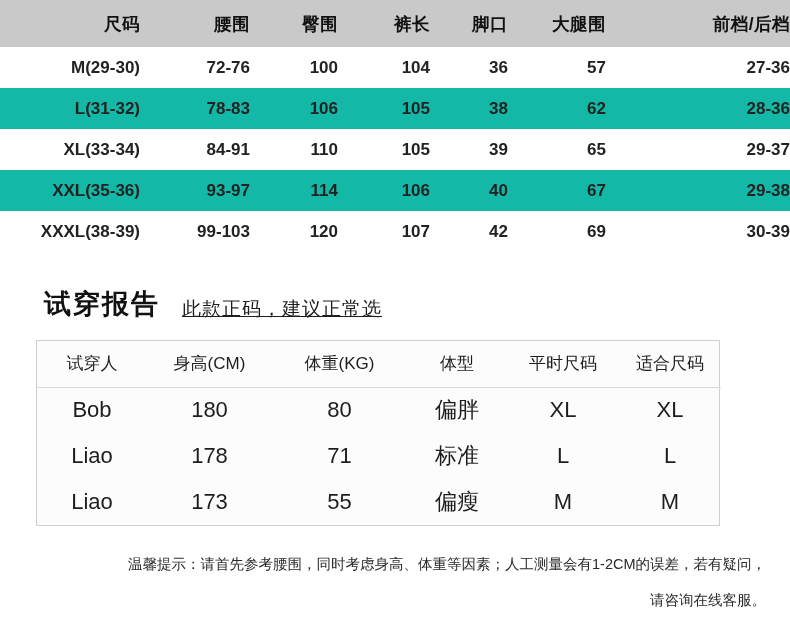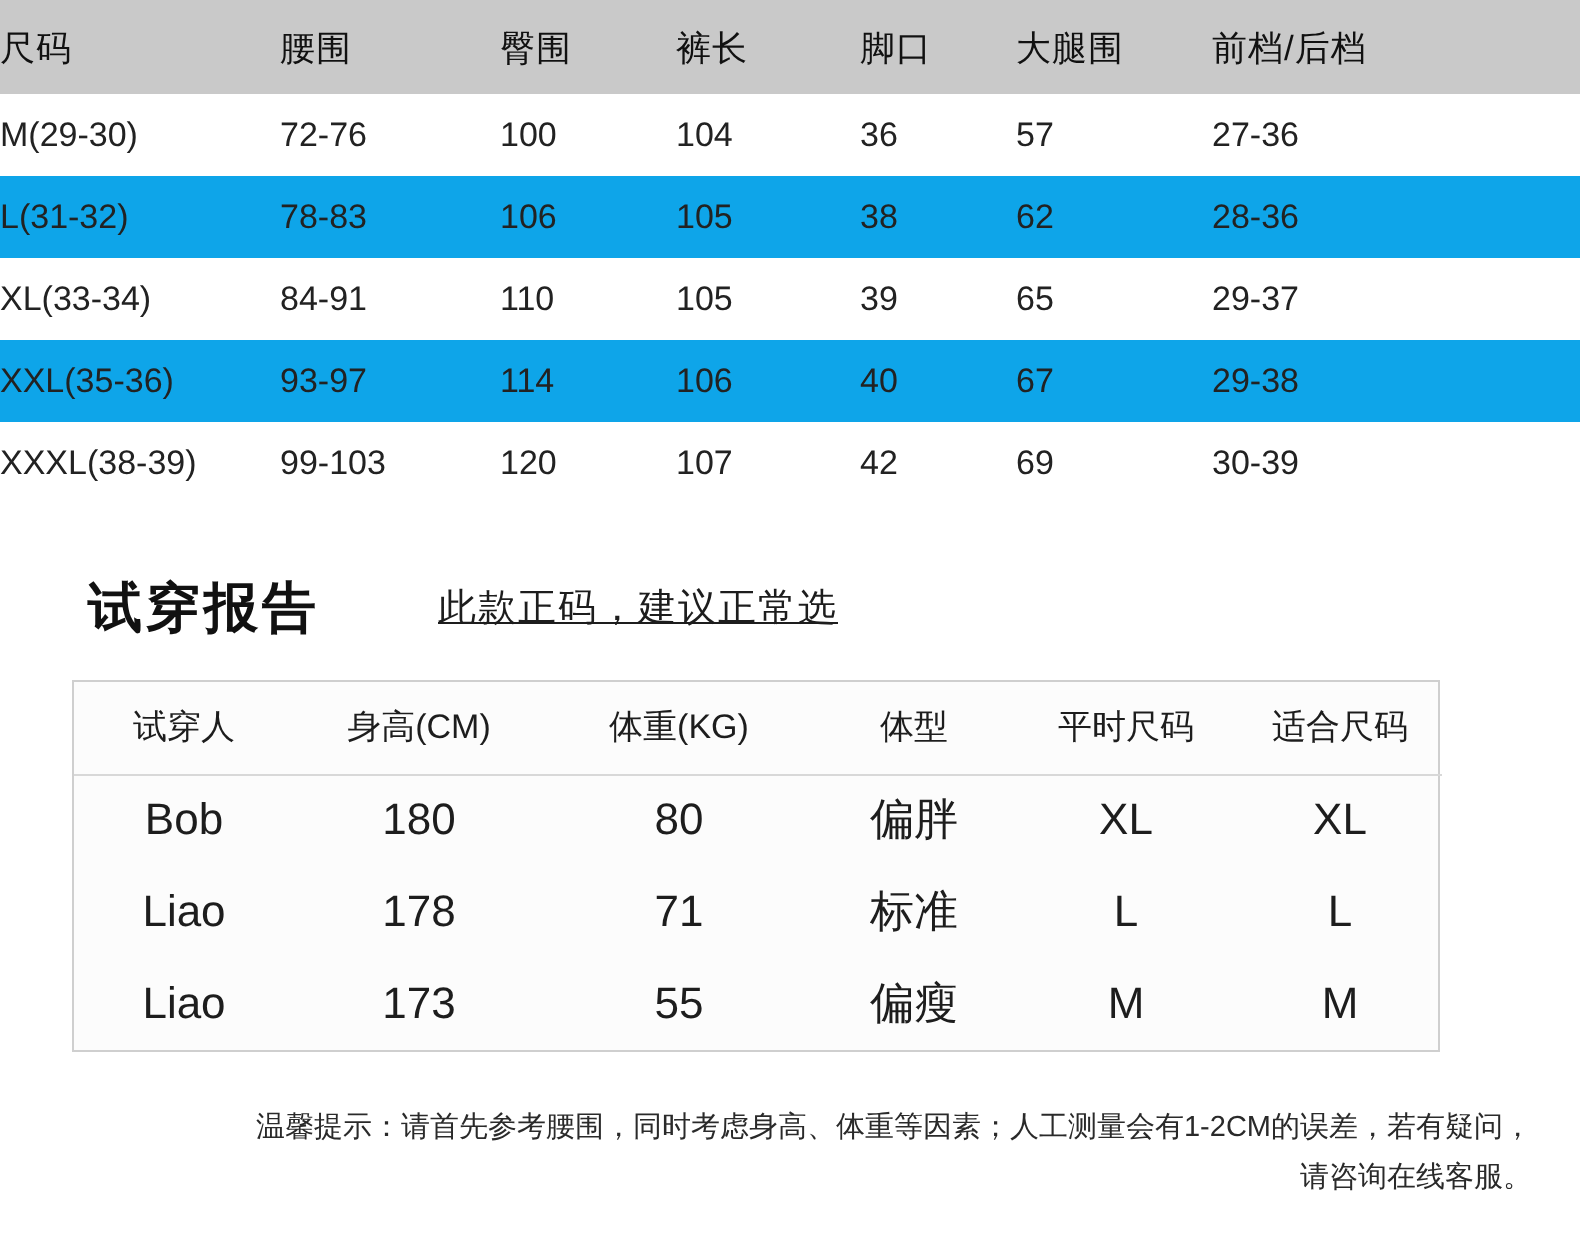--- a/index.html
+++ b/index.html
@@ -13,51 +13,50 @@
   }
   .page { position: relative; width: 790px; height: 620px; }
 
   
   .size-table {
     width: 790px;
     border-collapse: collapse;
     table-layout: fixed;
   }
   .size-table th, .size-table td {
-    text-align: left;
-    font-weight: normal;
+    text-align: right;
+    font-weight: bold;
     font-size: 17px;
     color: #222;
     padding: 0;
     height: 41px;
     vertical-align: middle;
   }
   .size-table thead th {
     background: #c9c9c9;
     font-size: 17.5px;
     height: 47px;
     color: #111;
     letter-spacing: 0.5px;
   }
   .size-table tbody tr.odd td  { background: #ffffff; }
-  .size-table tbody tr.even td { background: #0ea5e9; }
+  .size-table tbody tr.even td { background: #14b8a6; }
   .size-table col.c0 { width: 140px; }
   .size-table col.c1 { width: 110px; }
   .size-table col.c2 { width: 88px; }
   .size-table col.c3 { width: 92px; }
   .size-table col.c4 { width: 78px; }
   .size-table col.c5 { width: 98px; }
   .size-table col.c6 { width: 184px; }
 
   
   .report-head {
     display: flex;
-    align-items: center;
+    align-items: flex-end;
     margin: 34px 0 0 44px;
-    gap: 37px;
   }
   .report-title {
     font-size: 27px;
     font-weight: bold;
     letter-spacing: 2px;
     color: #111;
   }
   .report-sub {
     font-size: 19px;
     margin-left: 22px;
@@ -99,21 +98,21 @@
 
   
   .note {
     margin: 26px 0 0 0;
     padding: 0 24px 0 24px;
     font-size: 14.5px;
     line-height: 25px;
     color: #2a2a2a;
     text-align: right;
   }
-  .note .l2 { display: block; margin-left: 46px; }
+  .note .l2 { display: block; margin-left: 46px; margin-top: 11px; }
 </style>
 </head>
 <body>
 
 <div class="page">
 
   <table class="size-table">
     <colgroup>
       <col class="c0">
         <col class="c1">

